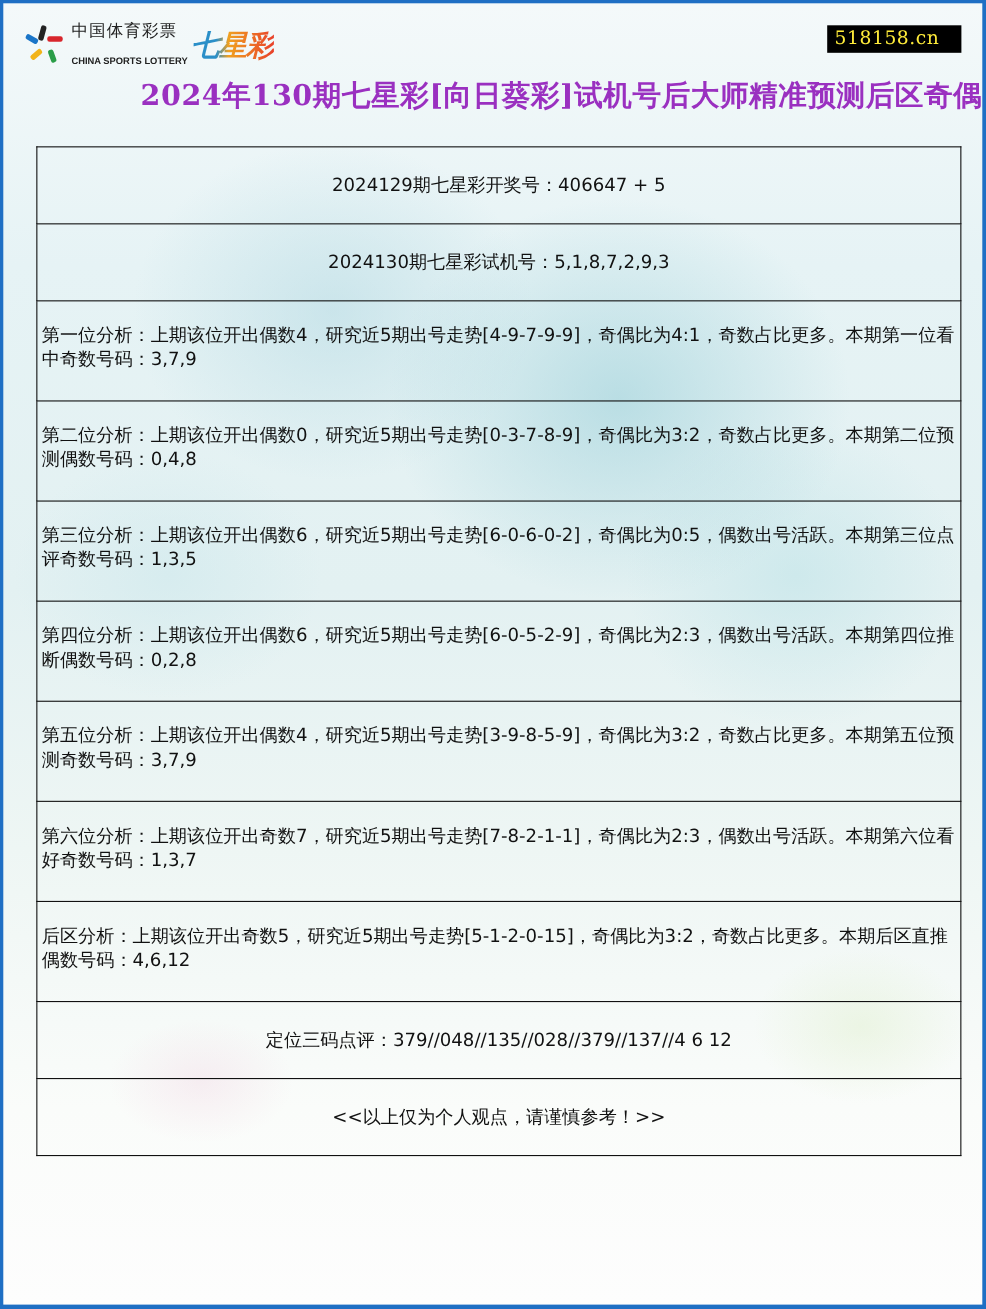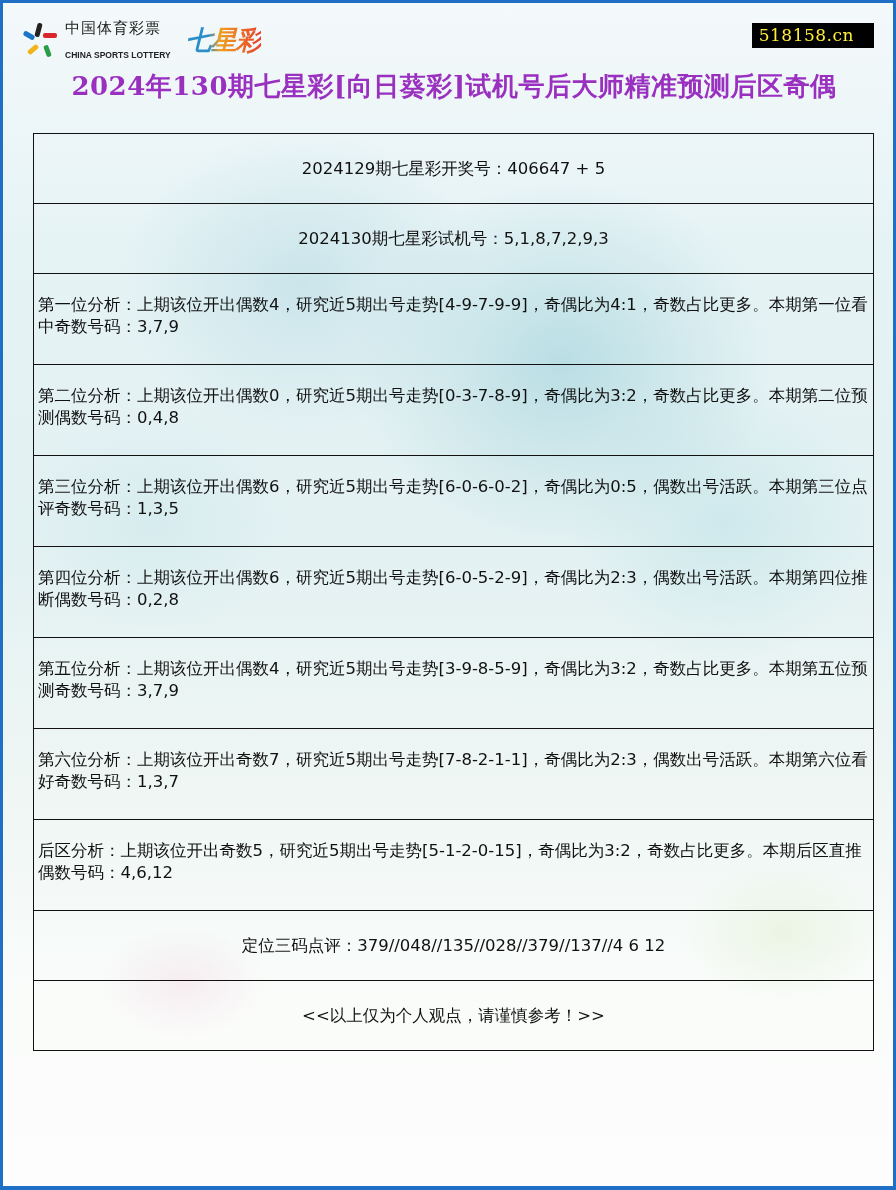--- a/index.html
+++ b/index.html
@@ -26,21 +26,21 @@
         radial-gradient(ellipse 140px 100px at 780px 930px, rgba(215,235,190,0.35), rgba(255,255,255,0) 70%),
         linear-gradient(180deg, #f4f9fa 0%, #e6f3f5 20%, #e3f1f2 45%, #eef6f4 65%, #fafcfa 85%, #fdfdfd 100%);
     }
 
     
     .logo {
       position: absolute;
       left: 18px; top: 18px;
       height: 38px;
       display: flex;
-      align-items: center;
+      align-items: flex-end;
     }
     .logo-mark {
       width: 40px; height: 38px;
       position: relative;
     }
     .logo-mark span {
       position: absolute;
       display: block;
       border-radius: 2px;
     }
@@ -62,21 +62,21 @@
       font-size: 15px;
       letter-spacing: 1px;
     }
     .logo-en {
       font-family: "Liberation Sans", "DejaVu Sans", sans-serif;
       font-size: 8.5px;
       font-weight: bold;
       margin-top: 15px;
     }
     .logo-game {
-      margin-left: 15px;
+      margin-left: 3px;
       font-family: "DejaVu Sans", "Liberation Sans", sans-serif;
       font-weight: bold;
       font-style: italic;
       font-size: 26px;
       letter-spacing: -1px;
       background: linear-gradient(90deg, #2a8fc8 0%, #2a8fc8 30%, #f0a020 45%, #e8402a 100%);
       -webkit-background-clip: text;
       background-clip: text;
       color: transparent;
     }
@@ -89,21 +89,21 @@
       font-family: "DejaVu Serif", "Liberation Serif", serif;
       font-size: 17px;
       padding: 2px 20px 3px 7px;
       letter-spacing: 0.5px;
     }
 
     .page-title {
       position: absolute;
       left: 12px; right: 0;
       top: 66px;
-      text-align: center;
+      text-align: right;
       color: #9a30c0;
       font-family: "DejaVu Serif", "Liberation Serif", serif;
       font-size: 26px;
       font-weight: bold;
       letter-spacing: 0.5px;
       white-space: nowrap;
     }
 
     
     .content-table {

